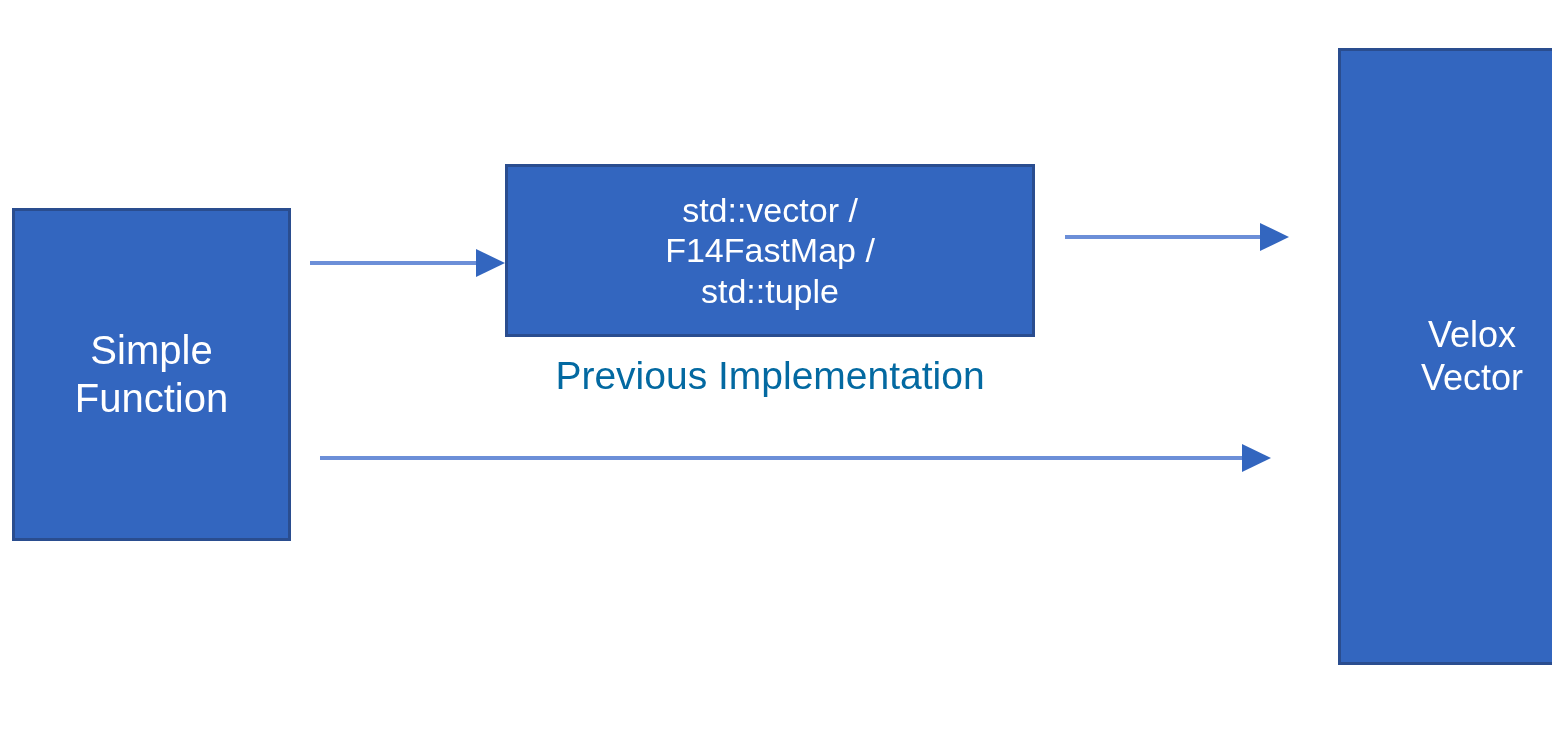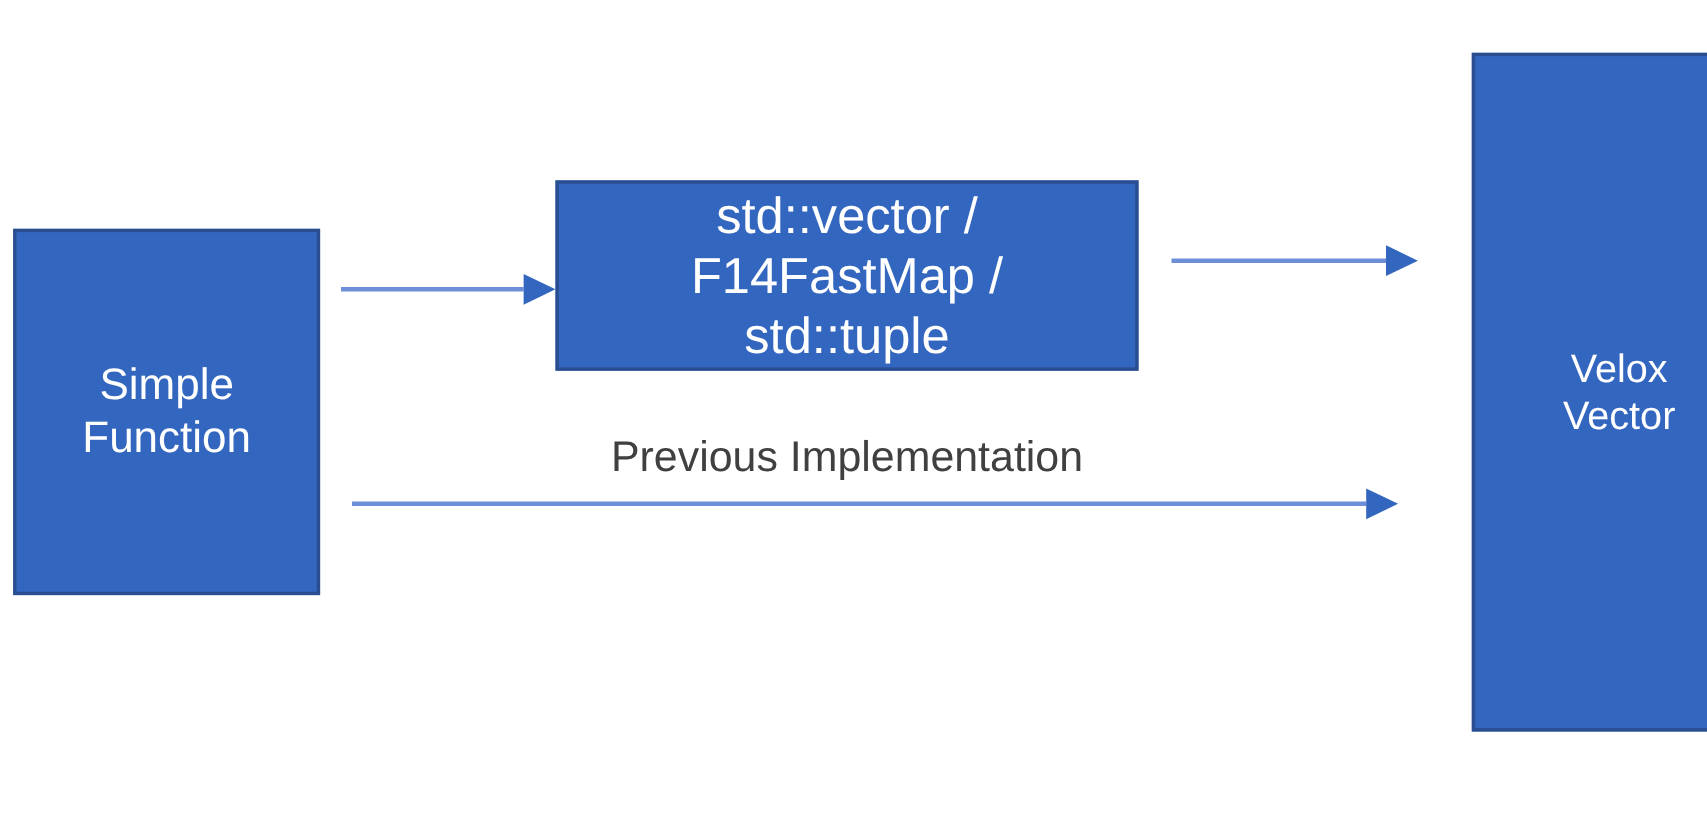--- a/index.html
+++ b/index.html
@@ -35,37 +35,36 @@
     top: 208px;
     width: 279px;
     height: 333px;
     font-size: 40px;
   }
   #box-previous-impl {
     left: 505px;
     top: 164px;
     width: 530px;
     height: 173px;
-    font-size: 46px;
+    font-size: 34px;
   }
   #box-velox-vector {
     left: 1338px;
     top: 48px;
     width: 268px;
     height: 617px;
     font-size: 36px;
   }
   .caption {
     position: absolute;
-    color: #404040;
+    color: #0369a1;
     text-align: center;
     line-height: 1.32;
     white-space: pre-line;
     font-size: 39px;
-    margin-top: 40px;
   }
   #caption-previous-implementation {
     left: 505px;
     top: 350px;
     width: 530px;
   }
   #caption-new-writer-interface {
     left: 470px;
     top: 490px;
     width: 640px;

